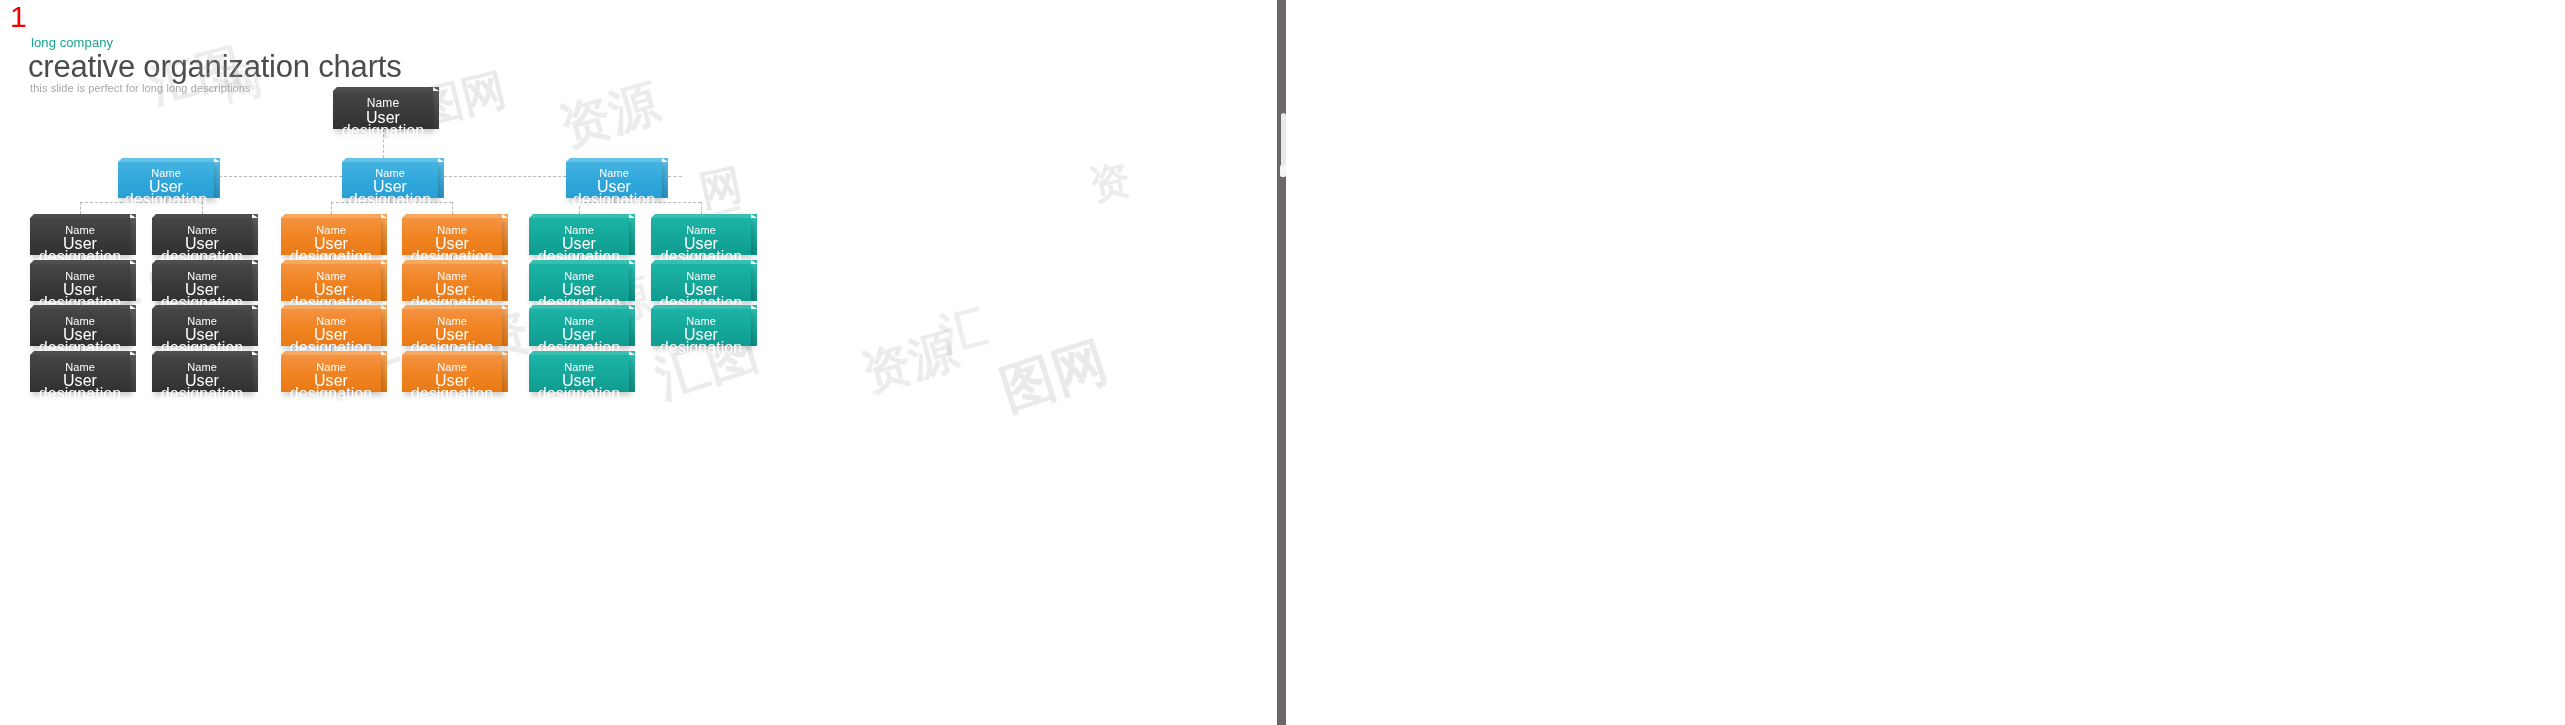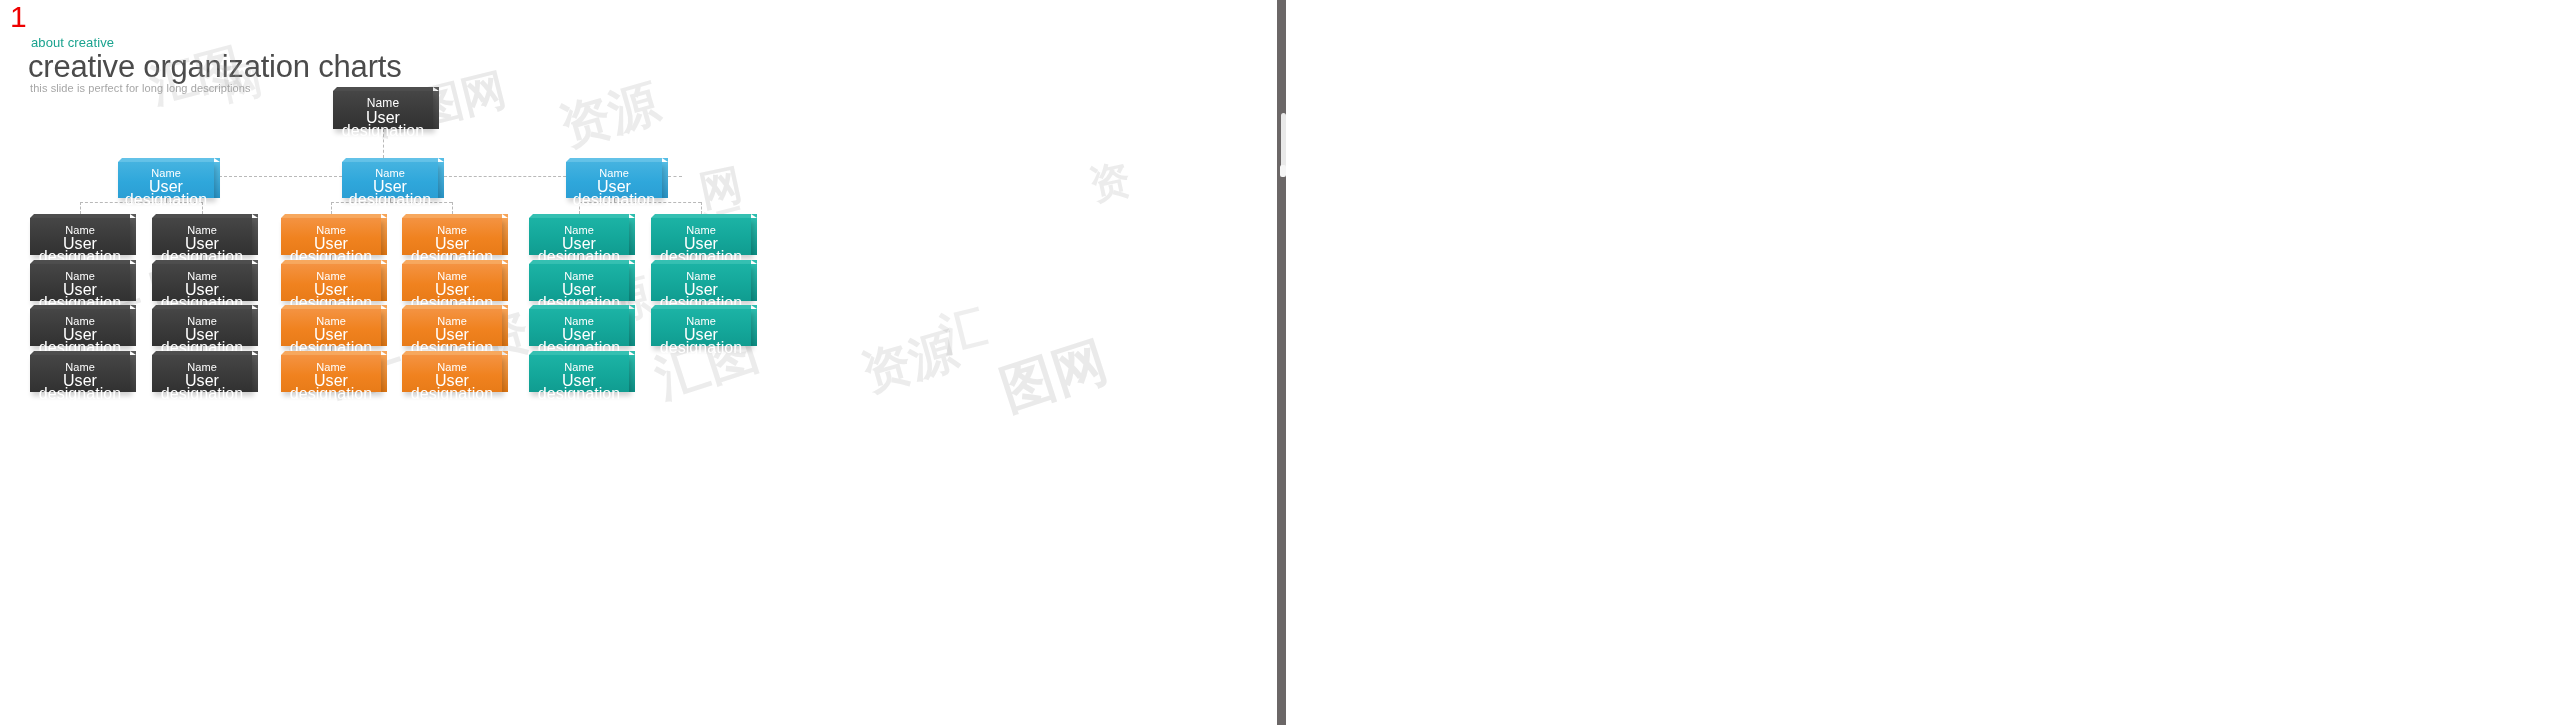--- a/index.html
+++ b/index.html
@@ -237,21 +237,21 @@
   .c-teal .top       { border-bottom-color: #35c0b2; }
   .c-teal .side      { background: linear-gradient(180deg,#2cbdae 0%, #0d8e84 100%); }
   .c-teal .side-tri  { border-right-color: #2cbdae; }
 </style>
 </head>
 <body>
 
 <div id="slide">
 
   <div id="slide-number">1</div>
-  <div id="eyebrow">about creative</div>
+  <div id="eyebrow">long company</div>
   <div id="title">creative organization charts</div>
   <div id="subtitle">this slide is perfect for long long descriptions</div>
 
   <div id="wm-layer">
       <div class="wm" style="left: 150px; top: 45px; font-size: 46px; transform: rotate(-15deg); color: rgba(160, 160, 160, 0.2);">汇图</div>
       <div class="wm" style="left: 222px; top: 55px; font-size: 40px; transform: rotate(-12deg); color: rgba(160, 160, 160, 0.18);">网</div>
       <div class="wm" style="left: 375px; top: 75px; font-size: 44px; transform: rotate(-14deg); color: rgba(160, 160, 160, 0.22);">汇图网</div>
       <div class="wm" style="left: 560px; top: 82px; font-size: 50px; transform: rotate(-16deg); color: rgba(160, 160, 160, 0.2);">资源</div>
       <div class="wm" style="left: 85px; top: 255px; font-size: 52px; transform: rotate(-18deg); color: rgba(160, 160, 160, 0.2);">汇</div>
       <div class="wm" style="left: 150px; top: 250px; font-size: 48px; transform: rotate(-16deg); color: rgba(160, 160, 160, 0.22);">图网</div>

